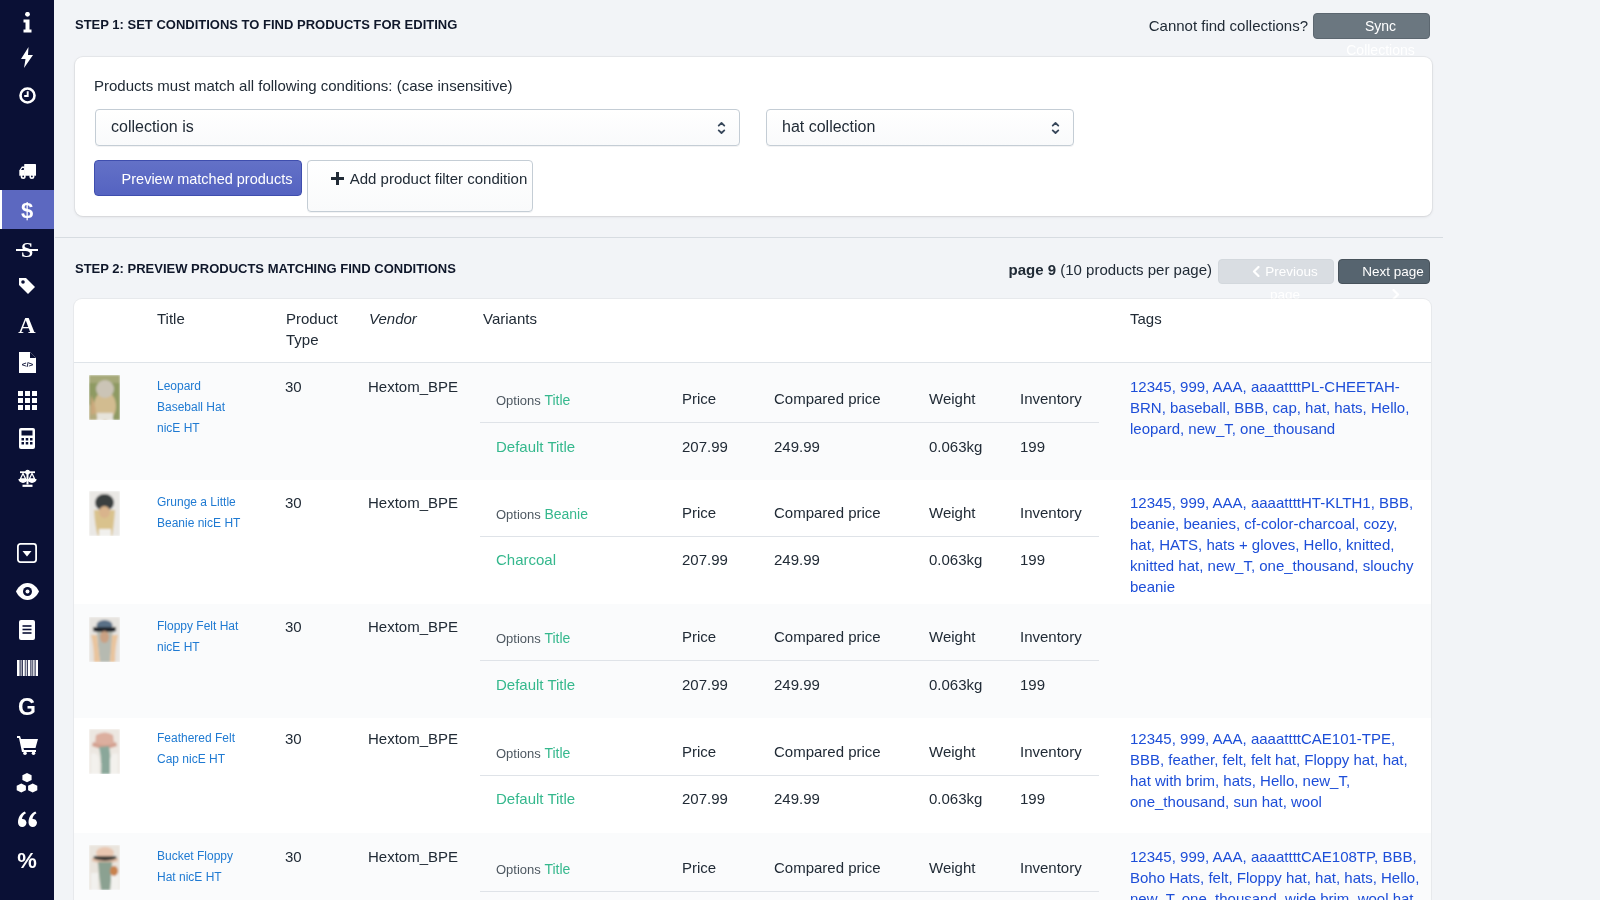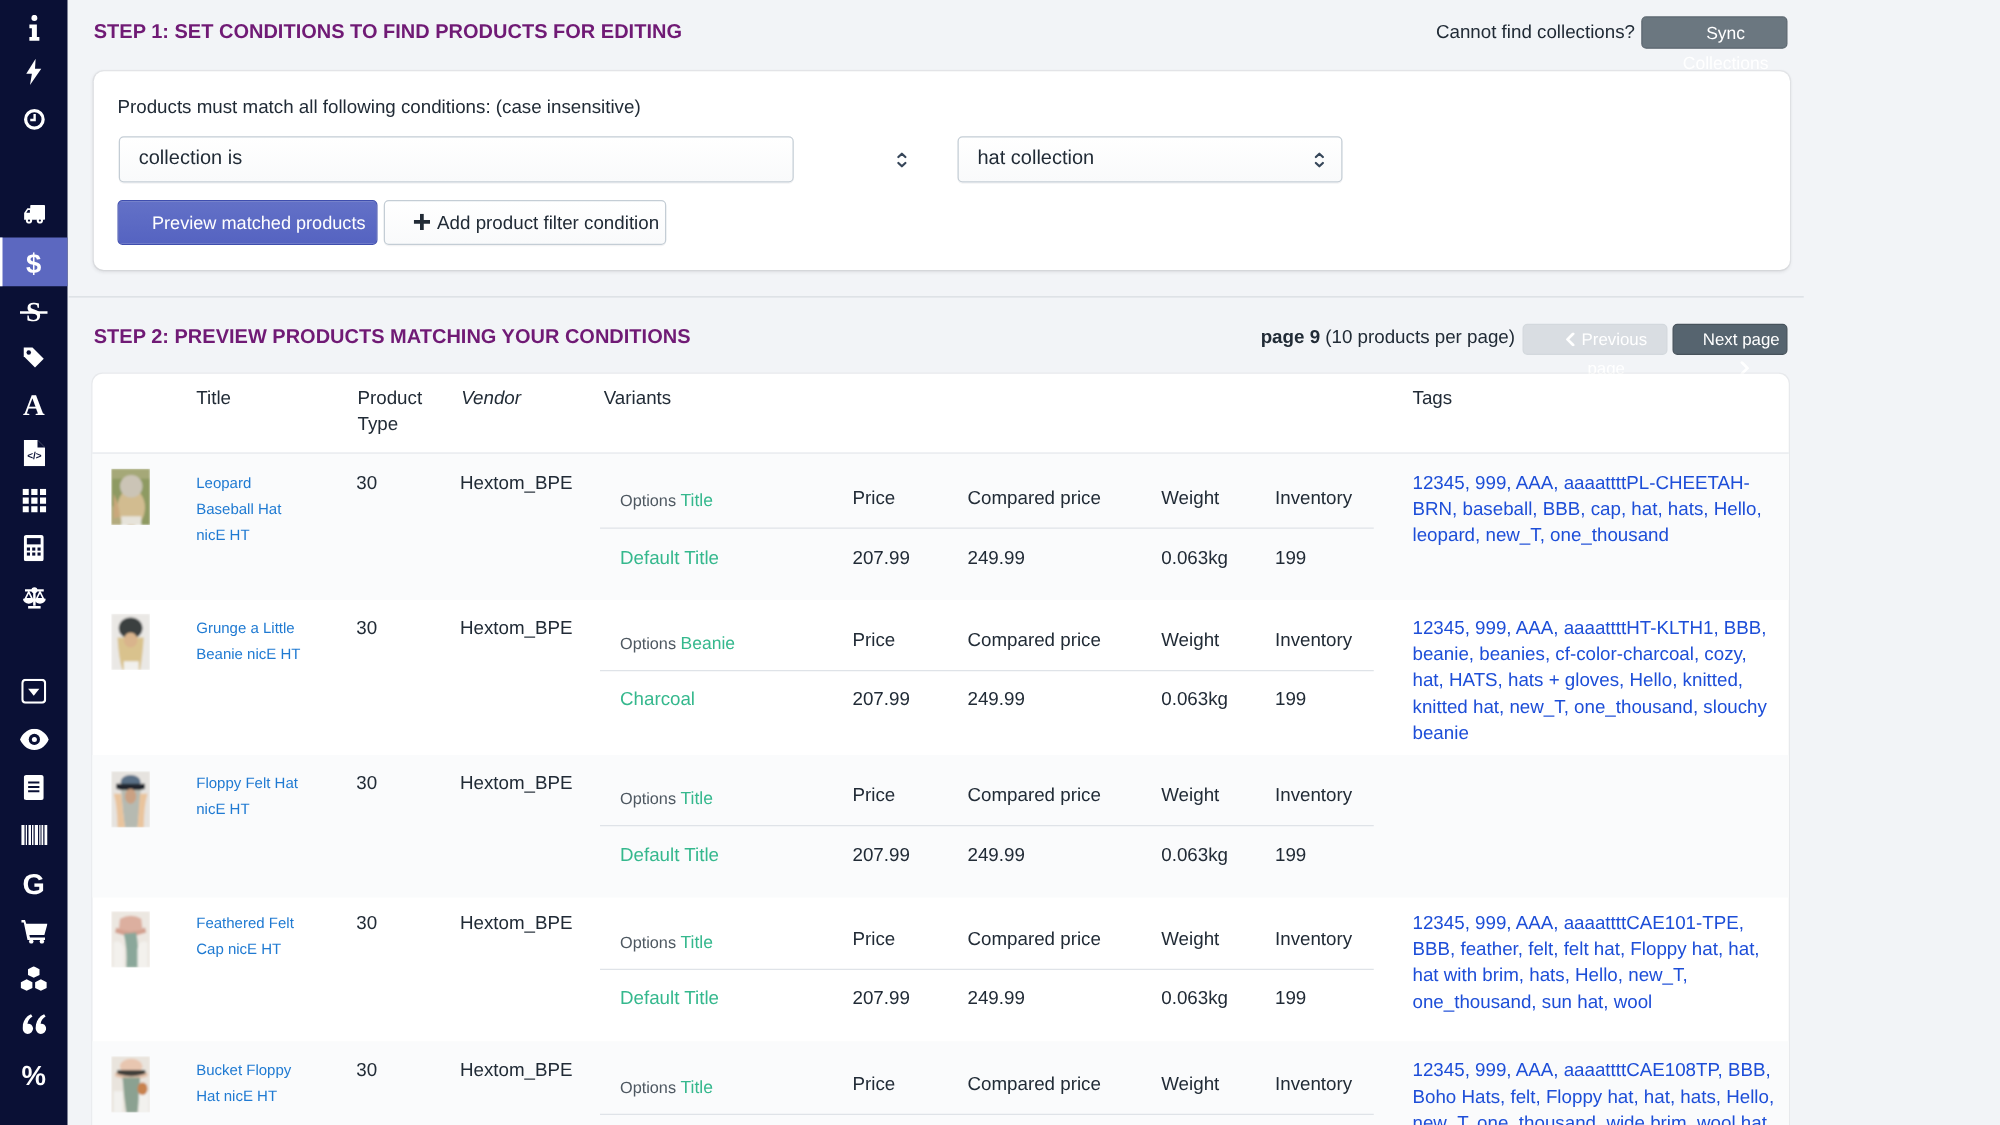--- a/index.html
+++ b/index.html
@@ -8,32 +8,32 @@
 .abs { position:absolute; }
 
 
 #sidebar { position:absolute; left:0; top:0; width:54px; height:900px; background:#0a1035; }
 .sicon { position:absolute; left:0; width:54px; text-align:center; color:#fff; }
 .sicon svg { display:block; margin:0 auto; }
 #sel { position:absolute; left:0; top:190px; width:54px; height:39px; background:#5c68c0; }
 #sel:before { content:""; position:absolute; left:0; top:0; width:2px; height:39px; background:#fff; }
 
 
-.steph { position:absolute; font-size:16px; font-weight:bold; letter-spacing:0px; color:#701a75; }
+.steph { position:absolute; font-size:13px; font-weight:bold; letter-spacing:0px; color:#0f172a; }
 
 
 #card1 { position:absolute; left:75px; top:57px; width:1357px; height:159px; background:#fff; border-radius:8px; box-shadow:0 0 0 1px rgba(63,63,68,0.06), 0 1px 3px 0 rgba(63,63,68,0.13); }
 
 .sel-box { position:absolute; height:37px; top:109px; background:linear-gradient(to bottom,#ffffff,#f9fafb); border:1px solid #c4cdd5; border-radius:4px; box-shadow:0 1px 0 0 rgba(22,29,37,0.05); }
 .sel-box .txt { position:absolute; left:15px; top:8px; font-size:16px; color:#212b36; }
 .sel-box svg { position:absolute; top:8px; }
 
 .btn { position:absolute; border-radius:4px; font-size:16px; text-align:center;padding-left:18px; }
 #btn-preview { left:94px; top:160px; width:208px; height:36px; background:linear-gradient(to bottom,#6371c7,#5563c1); border:1px solid #3f4eae; color:#fff; line-height:36px; font-size:14.5px; }
-#btn-add { left:307px; top:160px; width:226px; height:36px; background:linear-gradient(to bottom,#ffffff,#f9fafb); border:1px solid #c4cdd5; color:#212b36; line-height:36px; box-shadow:0 1px 0 0 rgba(22,29,37,0.05); font-size:15px; }
+#btn-add { left:307px; top:160px; width:226px; height:52px; background:linear-gradient(to bottom,#ffffff,#f9fafb); border:1px solid #c4cdd5; color:#212b36; line-height:36px; box-shadow:0 1px 0 0 rgba(22,29,37,0.05); font-size:15px; }
 #btn-sync { left:1313px; top:13px; width:117px; height:26px; background:#6b7780; border:1px solid #5c6770; color:#fff; font-size:14px; line-height:24px; }
 #btn-prev { left:1218px; top:259px; width:116px; height:25px; background:#d9dde2; border:1px solid #d3d8dd; color:#fff; font-size:13.5px; line-height:23px; }
 #btn-next { left:1338px; top:259px; width:92px; height:25px; background:#56646f; border:1px solid #47525b; color:#fff; font-size:13.5px; line-height:23px; }
 
 #divider { position:absolute; left:55px; top:237px; width:1388px; height:1px; background:#d7dce1; }
 
 
 #table { position:absolute; left:74px; top:299px; width:1357px; height:601px; background:#fff; border-radius:8px 8px 0 0; box-shadow:0 0 0 1px rgba(63,63,68,0.06); }
 .th { position:absolute; font-size:15px; color:#212b36; line-height:21px; }
 .prow { position:absolute; left:0; width:1357px; }
@@ -205,42 +205,42 @@
     </svg>
   </div>
 <div class="sicon" style="top:848px; font-size:22px; font-weight:bold;">%</div>
 
 <div class="steph" style="left:75px; top:17px;">STEP 1: SET CONDITIONS TO FIND PRODUCTS FOR EDITING</div>
 <div class="abs" style="right:292px; top:17px; font-size:15px;">Cannot find collections?</div>
 <div class="btn" id="btn-sync">Sync Collections</div>
 
 <div id="card1"></div>
 <div class="abs" style="left:94px; top:77px; font-size:15px;">Products must match all following conditions: (case insensitive)</div>
-<div class="sel-box" style="left:95px; width:540px;">
+<div class="sel-box" style="left:95px; width:645px;">
     <span class="txt">collection is</span>
 <svg style="left:619px; top:11px;" width="13" height="14" viewBox="0 0 13 14">
       <path d="M3.7 4.6 L6.5 2 L9.3 4.6" fill="none" stroke="#37475a" stroke-width="1.8" stroke-linecap="round" stroke-linejoin="round"></path>
       <path d="M3.7 9.4 L6.5 12 L9.3 9.4" fill="none" stroke="#37475a" stroke-width="1.8" stroke-linecap="round" stroke-linejoin="round"></path>
     </svg>
 </div>
 <div class="sel-box" style="left:766px; width:308px;">
     <span class="txt">hat collection</span>
 <svg style="left:282px; top:11px;" width="13" height="14" viewBox="0 0 13 14">
       <path d="M3.7 4.6 L6.5 2 L9.3 4.6" fill="none" stroke="#37475a" stroke-width="1.8" stroke-linecap="round" stroke-linejoin="round"></path>
       <path d="M3.7 9.4 L6.5 12 L9.3 9.4" fill="none" stroke="#37475a" stroke-width="1.8" stroke-linecap="round" stroke-linejoin="round"></path>
     </svg>
 </div>
 <div class="btn" id="btn-preview">Preview matched products</div>
 <div class="btn" id="btn-add"><svg width="13" height="13" viewBox="0 0 13 13" style="vertical-align:-1px; margin-right:6px;">
       <path d="M5 0h3v5h5v3H8v5H5V8H0V5h5z" fill="#212b36"></path>
     </svg>Add product filter condition</div>
 
 <div id="divider"></div>
 
-<div class="steph" style="left:75px; top:261px;">STEP 2: PREVIEW PRODUCTS MATCHING YOUR CONDITIONS</div>
+<div class="steph" style="left:75px; top:261px;">STEP 2: PREVIEW PRODUCTS MATCHING FIND CONDITIONS</div>
 <div class="abs" style="right:388px; top:261px; font-size:15px;"><b>page 9</b> (10 products per page)</div>
 <div class="btn" id="btn-prev"><svg width="8" height="11" viewBox="0 0 8 11" style="vertical-align:-1px; margin-right:5px;">
       <path d="M6.5 1 L2 5.5 L6.5 10" fill="none" stroke="#fff" stroke-width="2.2" stroke-linecap="round" stroke-linejoin="round"></path>
     </svg>Previous page</div>
 <div class="btn" id="btn-next">Next page<svg width="8" height="11" viewBox="0 0 8 11" style="vertical-align:-1px; margin-left:5px;">
       <path d="M1.5 1 L6 5.5 L1.5 10" fill="none" stroke="#fff" stroke-width="2.2" stroke-linecap="round" stroke-linejoin="round"></path>
     </svg></div>
 
 <div id="table">
 

